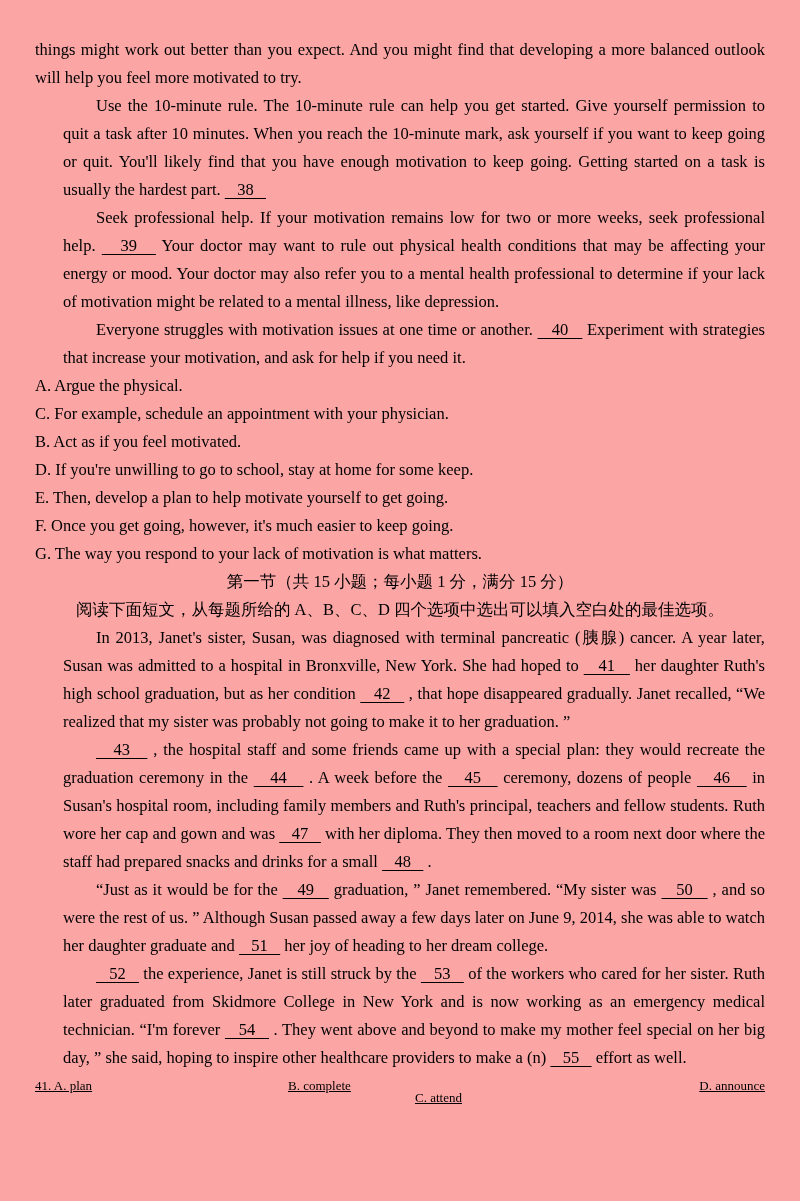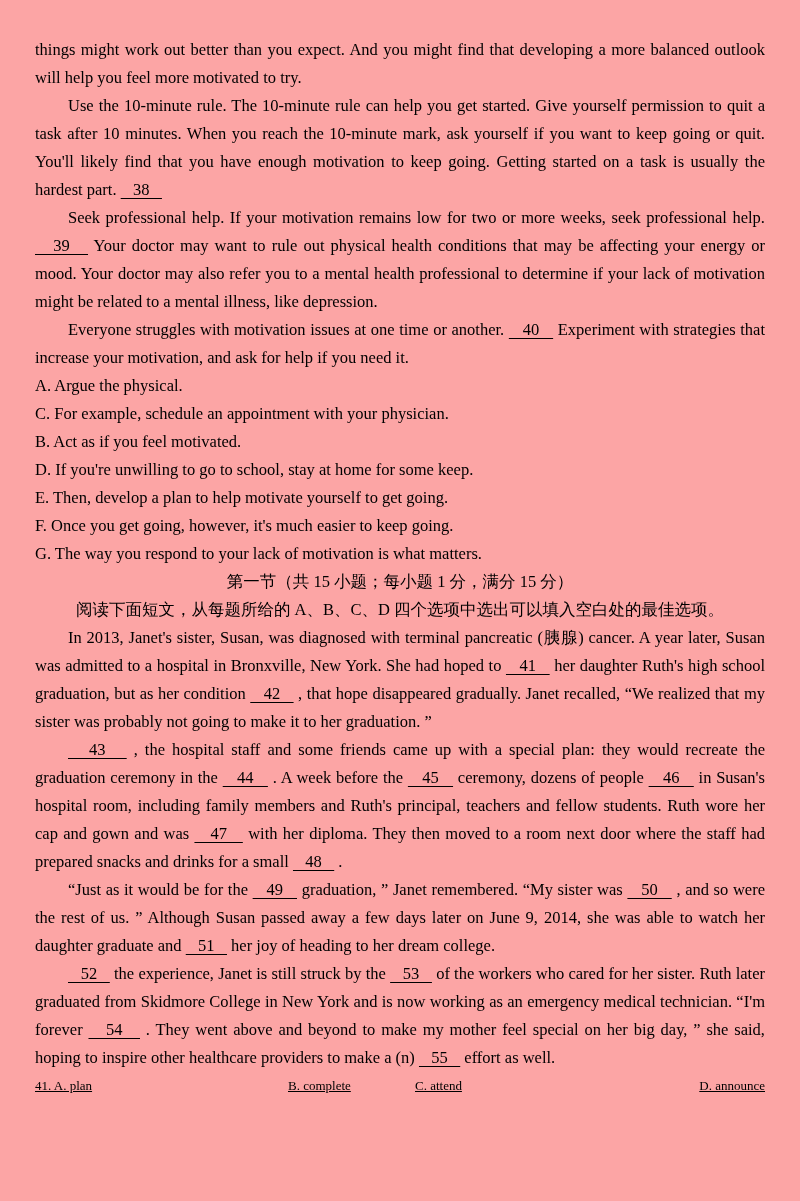--- a/index.html
+++ b/index.html
@@ -23,20 +23,21 @@
   }
   p.para {
     margin: 0;
     font-size: 16.5px;
     line-height: 28px;
     text-align: justify;
     text-justify: inter-word;
   }
   p.indent {
     text-indent: 2em;
+    margin-left: 28px;
   }
   p.option-line {
     text-align: left;
   }
   p.part-heading {
     font-weight: bold;
     text-align: left;
   }
   p.cn-line {
     text-align: center;
@@ -48,21 +49,21 @@
   }
   .q-row {
     display: flex;
     font-size: 13px;
     line-height: 28px;
     text-decoration: underline;
   }
   .q-cell { display: block; }
   .q-cell.q0 { width: 253px; }
   .q-cell.q1 { width: 127px; }
-  .q-cell.q2 { width: 125px; }
+  .q-cell.q2 { width: 125px; margin-top: 12px; }
   .q-cell.q3 { flex: 1; text-align: right; }
 </style>
 </head>
 <body>
 
 <div class="page">
 
   <p class="para">things might work out better than you expect. And you might find that developing a more balanced outlook will help you feel more motivated to try.</p>
 
   <p class="para indent">Use the 10-minute rule. The 10-minute rule can help you get started. Give yourself permission to quit a task after 10 minutes. When you reach the 10-minute mark, ask yourself if you want to keep going or quit. You'll likely find that you have enough motivation to keep going. Getting started on a task is usually the hardest part. <span class="blank">&nbsp;&nbsp;&nbsp;38&nbsp;&nbsp;&nbsp;</span></p>

